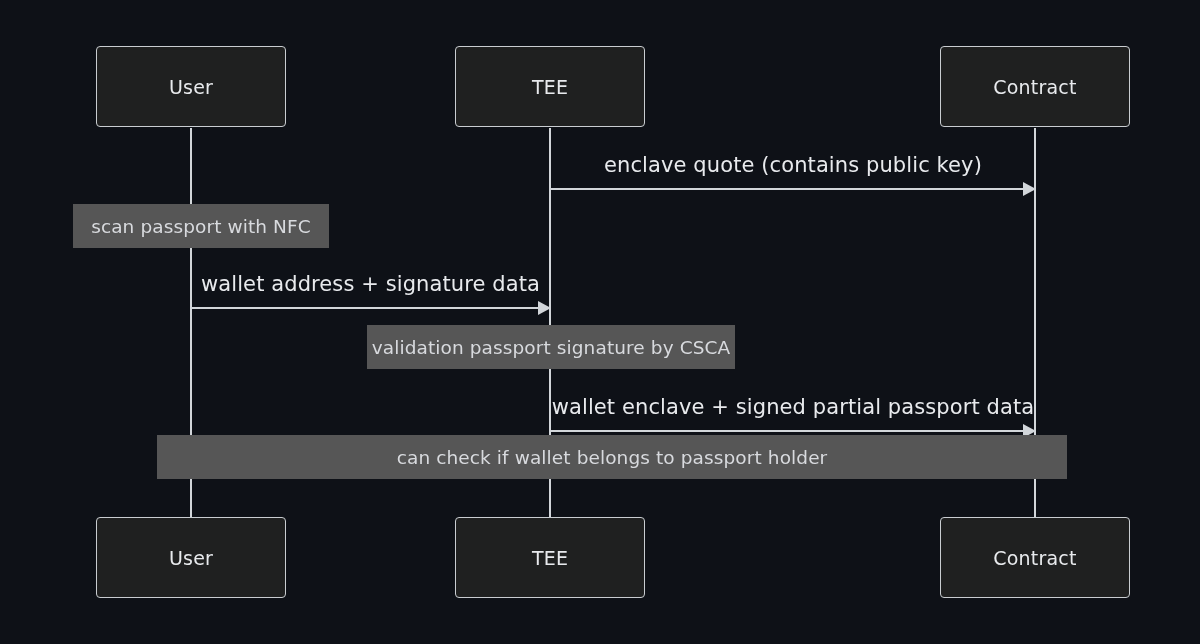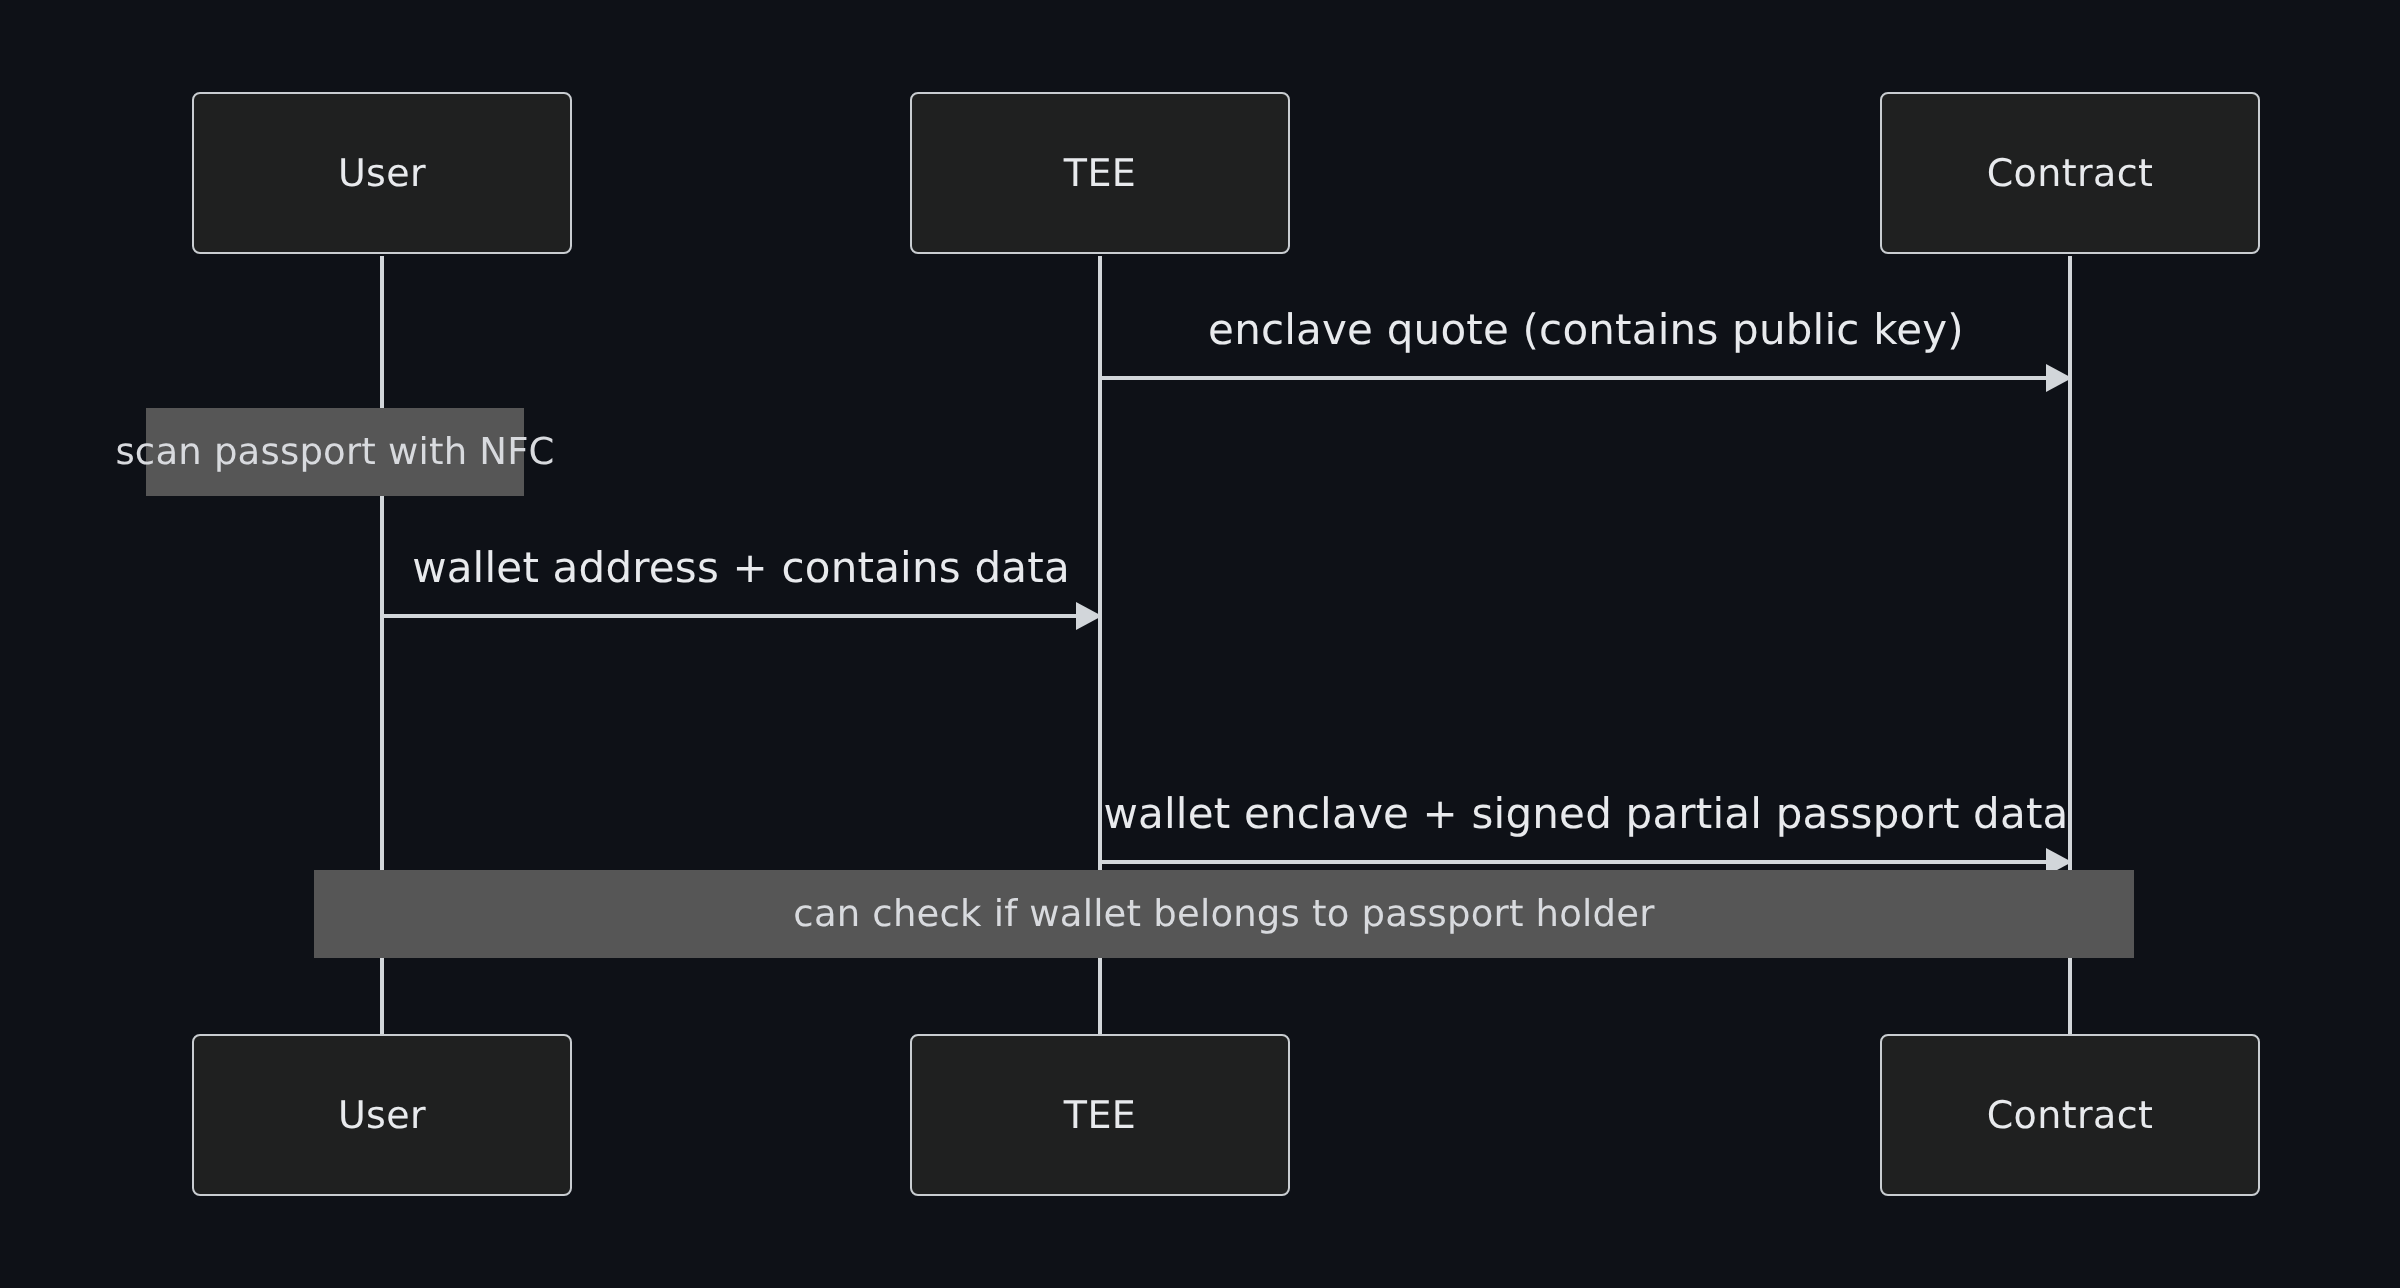--- a/index.html
+++ b/index.html
@@ -114,30 +114,33 @@
   <div class="lifeline" style="left:190px;"></div>
   <div class="lifeline" style="left:549px;"></div>
   <div class="lifeline" style="left:1034px;"></div>
 
   <div class="msg" style="left:551px; top:188px; width:484px;">
     <div class="line"></div>
     <div class="head"></div>
     <div class="msg-label">enclave quote (contains public key)</div>
   </div>
 
-  <div class="note" style="left:73px; top:204px; width:189px;">
+  <div class="note" style="left:73px; top:204px; width:256px;">
     <span>scan passport with NFC</span>
   </div>
 
   <div class="msg" style="left:191px; top:307px; width:359px;">
     <div class="line"></div>
     <div class="head"></div>
-    <div class="msg-label">wallet address + contains data</div>
+    <div class="msg-label">wallet address + signature data</div>
   </div>
 
+  <div class="note" style="left:367px; top:325px; width:368px;">
+    <span>validation passport signature by CSCA</span>
+  </div>
 
   <div class="msg" style="left:551px; top:430px; width:484px;">
     <div class="line"></div>
     <div class="head"></div>
     <div class="msg-label">wallet enclave + signed partial passport data</div>
   </div>
 
   <div class="note" style="left:157px; top:435px; width:910px;">
     <span>can check if wallet belongs to passport holder</span>
   </div>

